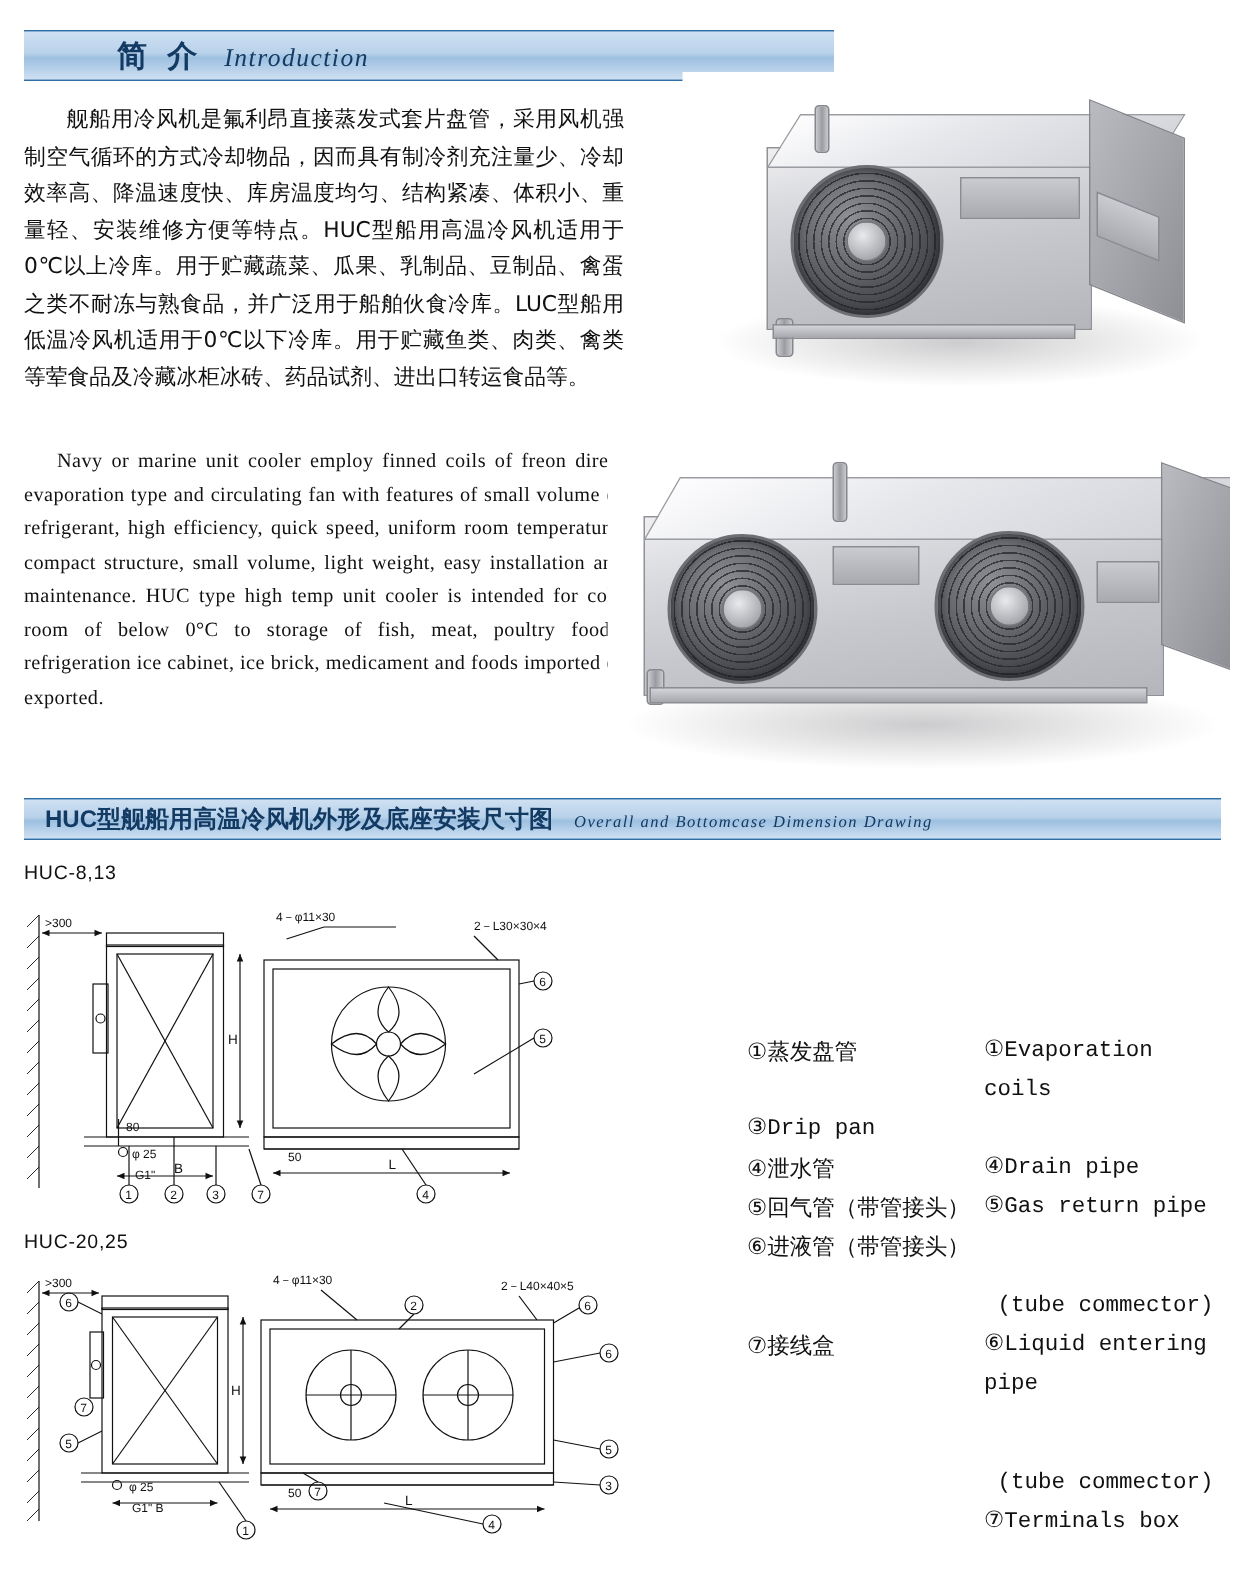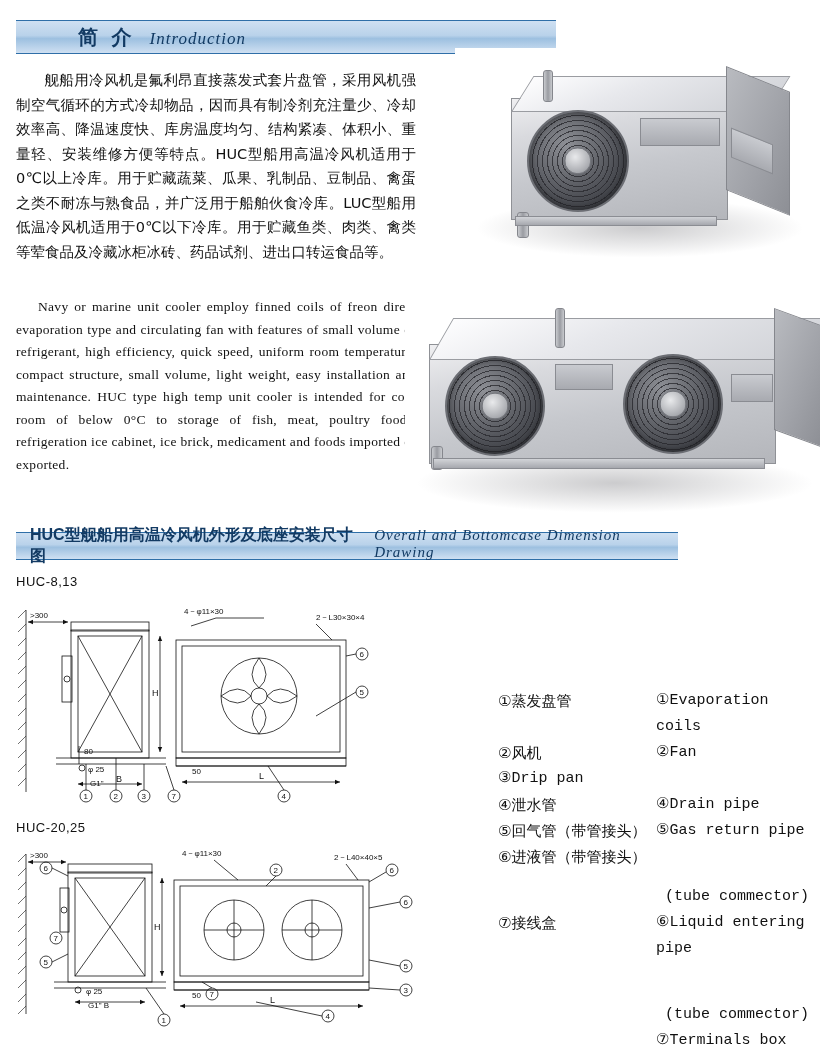--- a/index.html
+++ b/index.html
@@ -23,23 +23,23 @@
     position:absolute;left:0;top:0;right:0;bottom:0;
     background:linear-gradient(to bottom,#cfe0f2 0%,#b9d2ea 45%,#9dc0e0 55%,#cfe0f2 100%);
     border-top:1px solid #2f6fa8;
     border-bottom:1px solid #2f6fa8;
   }
   .sec-bar .bar-inner{position:relative;display:flex;align-items:baseline;gap:14px;padding-left:14px;}
   .sec-cn{font-size:20px;font-weight:bold;color:#123a63;letter-spacing:4px;}
   .sec-en{font-size:17px;color:#123a63;letter-spacing:1px;font-family:"Liberation Serif",serif;font-style:italic;}
 
   #sec1{left:16px;top:20px;width:540px;height:34px;padding-left:48px;}
-  #sec2{left:16px;top:532px;width:662px;height:28px;}
+  #sec2{left:16px;top:532px;width:798px;height:28px;}
   #sec2 .sec-cn{font-size:16px;letter-spacing:0;color:#123a63;}
-  #sec2 .sec-en{font-size:15px;}
+  #sec2 .sec-en{font-size:11px;}
 
   
   .cn-par{
     position:absolute;left:16px;top:68px;width:400px;
     font-size:14.5px;line-height:24.5px;color:#111;
     text-align:justify;text-justify:inter-ideograph;
     font-family:"DejaVu Sans", sans-serif;
   }
   .cn-par .indent{display:inline-block;width:28px;}
 
@@ -398,24 +398,20 @@
       </g>
     </svg>
   </div>
 
   <div class="legend">
     <div class="legend-row">
       <span class="legend-cn">①蒸发盘管</span>
       <span class="legend-en">①Evaporation coils</span>
     </div>
     <div class="legend-row">
-      <span class="legend-cn">②风机</span>
-      <span class="legend-en">②Fan</span>
-    </div>
-    <div class="legend-row">
       <span class="legend-en">③Drip pan</span>
     </div>
     <div class="legend-row">
       <span class="legend-cn">④泄水管</span>
       <span class="legend-en">④Drain pipe</span>
     </div>
     <div class="legend-row">
       <span class="legend-cn">⑤回气管（带管接头）</span>
       <span class="legend-en">⑤Gas return pipe</span>
     </div>

